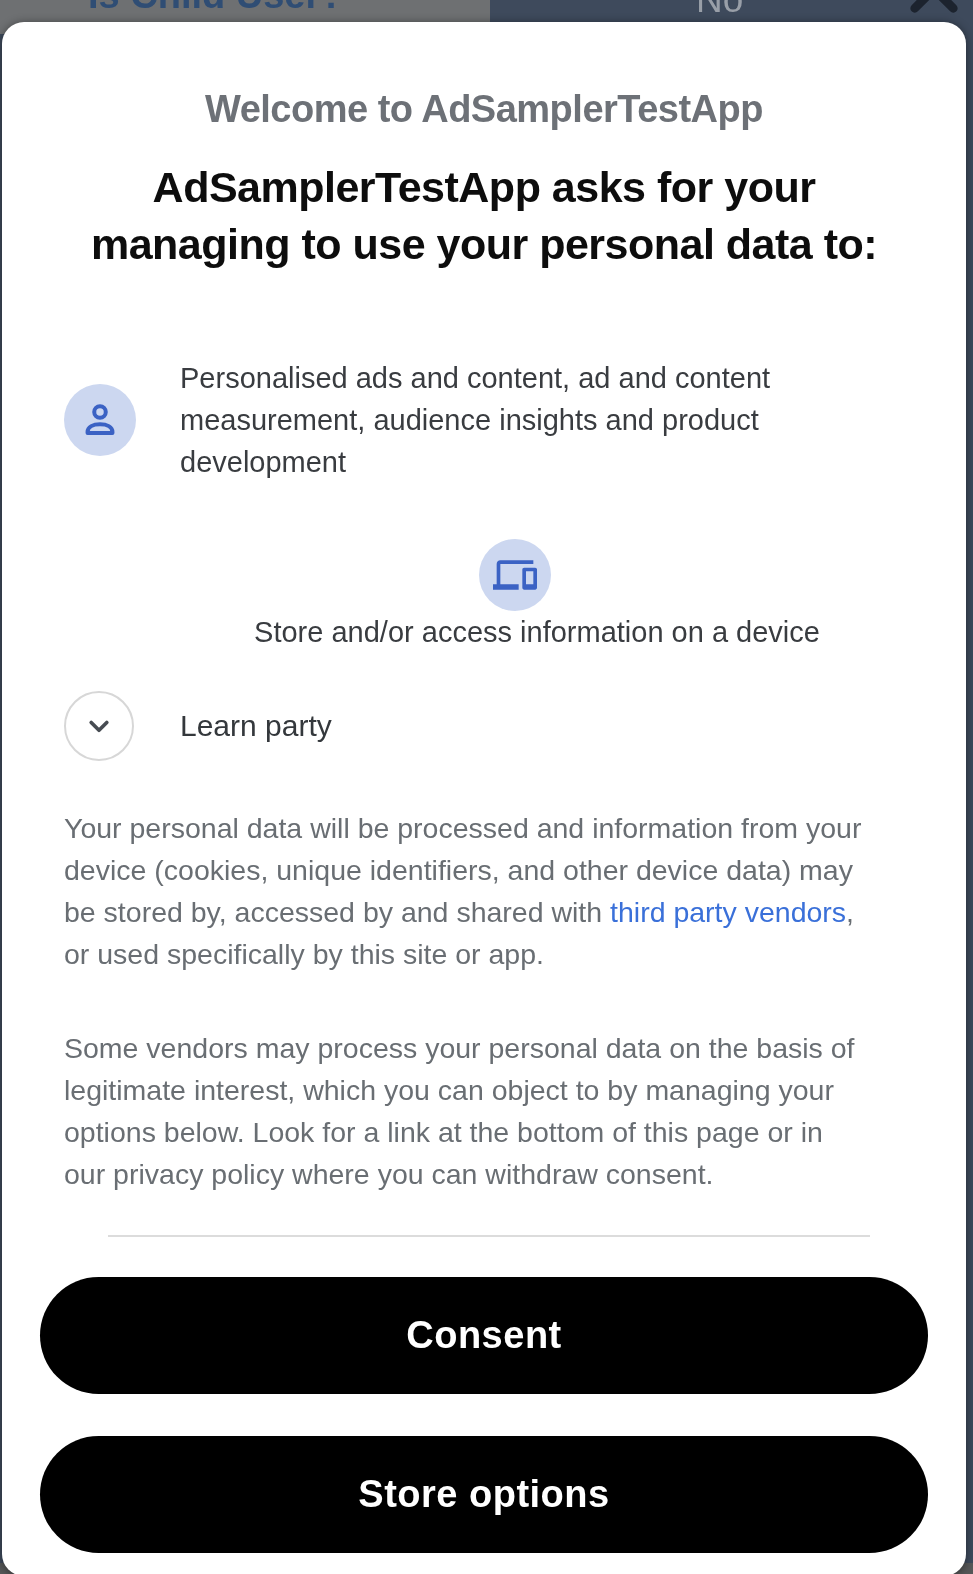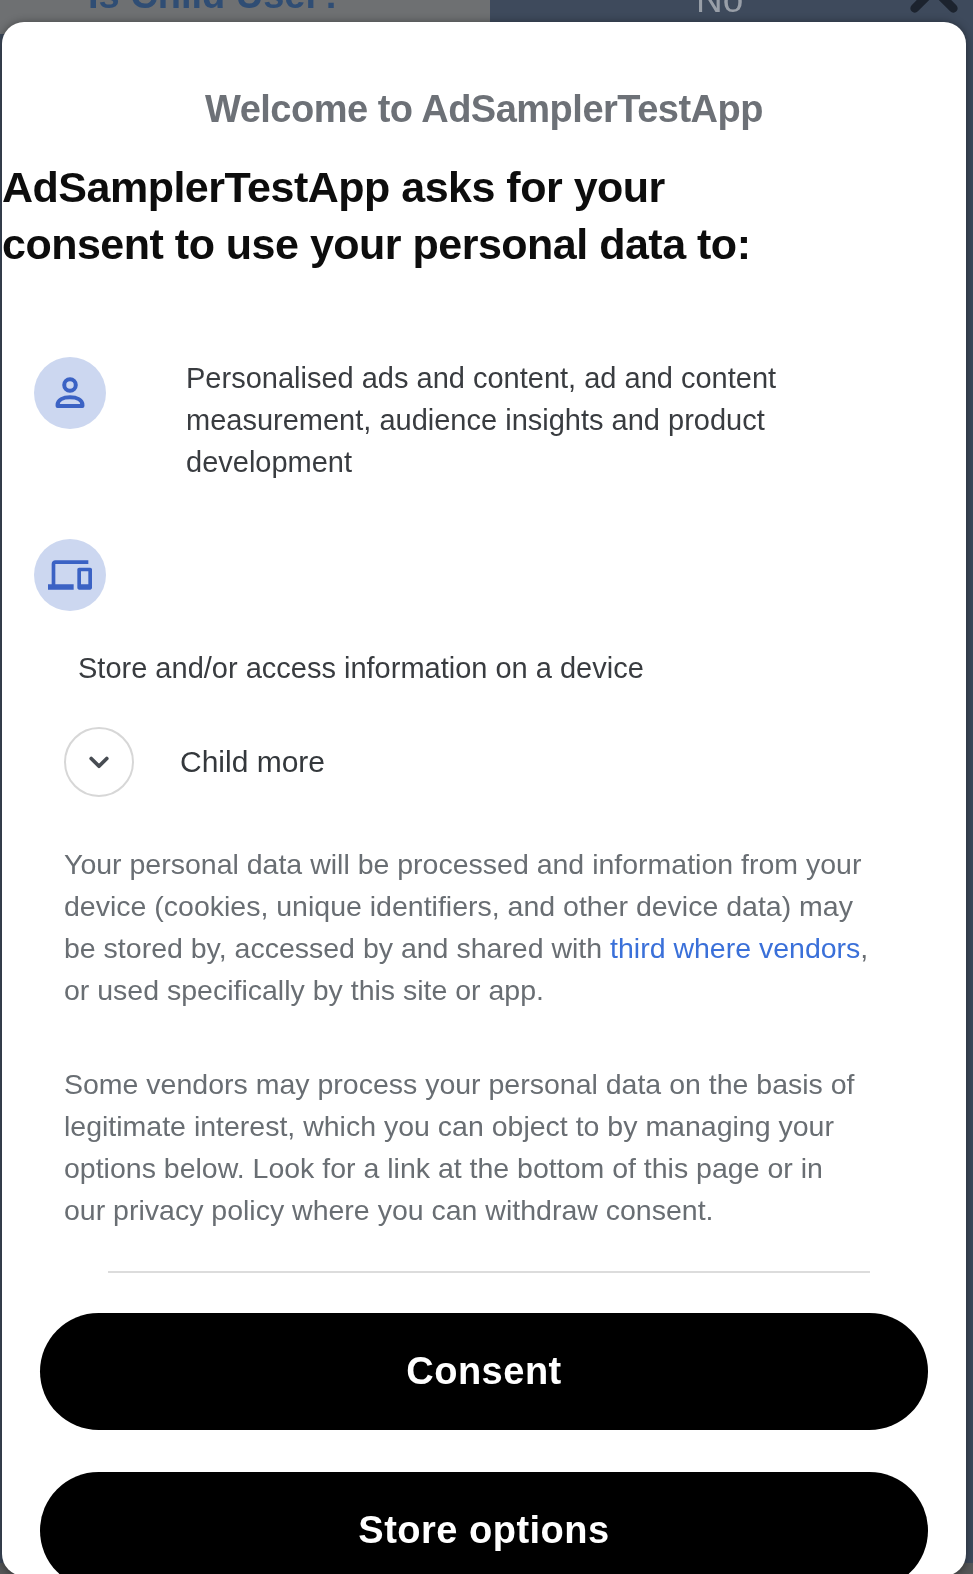--- a/index.html
+++ b/index.html
@@ -26,26 +26,26 @@
     position:absolute;left:2px;top:22px;width:964px;height:1554px;z-index:1;
     background:#ffffff;border-radius:22px;
     box-shadow:0 1px 10px rgba(0,0,0,0.45);
     box-sizing:border-box;padding-top:66px;
   }
   .modal-title{
     text-align:center;font-size:38px;font-weight:700;color:#6d7177;
     letter-spacing:-0.5px;
   }
   .modal-heading{
-    margin-top:28px;text-align:left;font-size:43px;line-height:57px;
+    margin-top:28px;text-align:center;font-size:43px;line-height:57px;
     font-weight:700;color:#0d0d0d;letter-spacing:-0.5px;
   }
   .modal-heading span{display:block;}
   .purpose-row{
-    display:flex;padding-left:32px;margin-top:84px;gap:36px;
+    display:flex;align-items:center;padding-left:62px;margin-top:84px;
   }
   .purpose-row + .purpose-row{margin-top:56px;flex-direction:column;}
   .purpose-icon{
     flex:0 0 auto;width:72px;height:72px;border-radius:50%;
     background:#ccd7f0;display:flex;align-items:center;justify-content:center;
   }
   .purpose-text{
     margin-left:44px;font-size:29px;line-height:42px;color:#393c40;
     max-width:705px;
   }
@@ -88,21 +88,21 @@
     </svg>
   </div>
 </div>
 
 <div class="modal">
 
   <div class="modal-title">Welcome to AdSamplerTestApp</div>
 
   <div class="modal-heading">
     <span>AdSamplerTestApp asks for your</span>
-    <span>consent to use your personal data to:</span>
+    <span>managing to use your personal data to:</span>
   </div>
 
   <div class="purpose-row">
     <div class="purpose-icon">
       <svg width="42" height="42" viewBox="0 0 24 24" fill="none" stroke="#3b62c4" stroke-width="2.3" stroke-linejoin="round">
         <circle cx="12" cy="7.4" r="3.3"></circle>
         <path d="M4.9 19.4 v-0.6 c0-2.9 3.2-4.4 7.1-4.4 s7.1 1.5 7.1 4.4 v0.6 z"></path>
       </svg>
     </div>
     <div class="purpose-text">Personalised ads and content, ad and content measurement, audience insights and product development</div>
@@ -116,24 +116,24 @@
     </div>
     <div class="purpose-text">Store and/or access information on a device</div>
   </div>
 
   <div class="learnmore-row">
     <button class="learnmore-btn">
       <svg width="34" height="34" viewBox="0 0 24 24" fill="none" stroke="#474c52" stroke-width="2.6" stroke-linecap="round" stroke-linejoin="round">
         <polyline points="6.5 9.5 12 15 17.5 9.5"></polyline>
       </svg>
     </button>
-    <div class="learnmore-label">Child more</div>
+    <div class="learnmore-label">Learn party</div>
   </div>
 
-  <div class="modal-paragraph"><span>Your personal data will be processed and information from your device (cookies, unique identifiers, and other device data) may be stored by, accessed by and shared with </span><a class="vendors-link">third where vendors</a><span>, or used specifically by this site or app.</span></div>
+  <div class="modal-paragraph"><span>Your personal data will be processed and information from your device (cookies, unique identifiers, and other device data) may be stored by, accessed by and shared with </span><a class="vendors-link">third party vendors</a><span>, or used specifically by this site or app.</span></div>
 
   <div class="modal-paragraph second">Some vendors may process your personal data on the basis of legitimate interest, which you can object to by managing your options below. Look for a link at the bottom of this page or in our privacy policy where you can withdraw consent.</div>
 
   <hr class="divider">
 
   <button class="pill-button">Consent</button>
 
   <button class="pill-button manage">Store options</button>
 
 </div>

